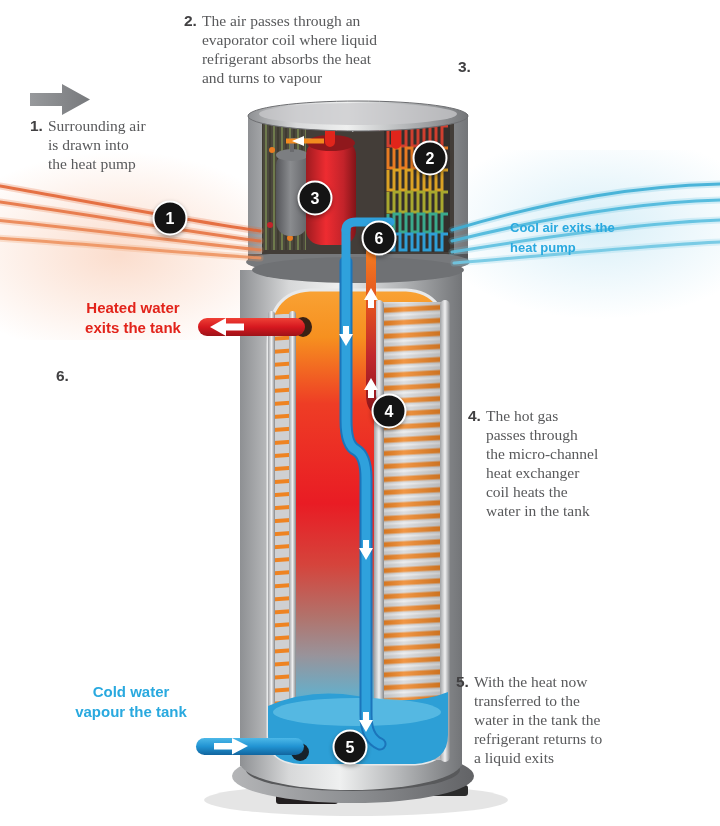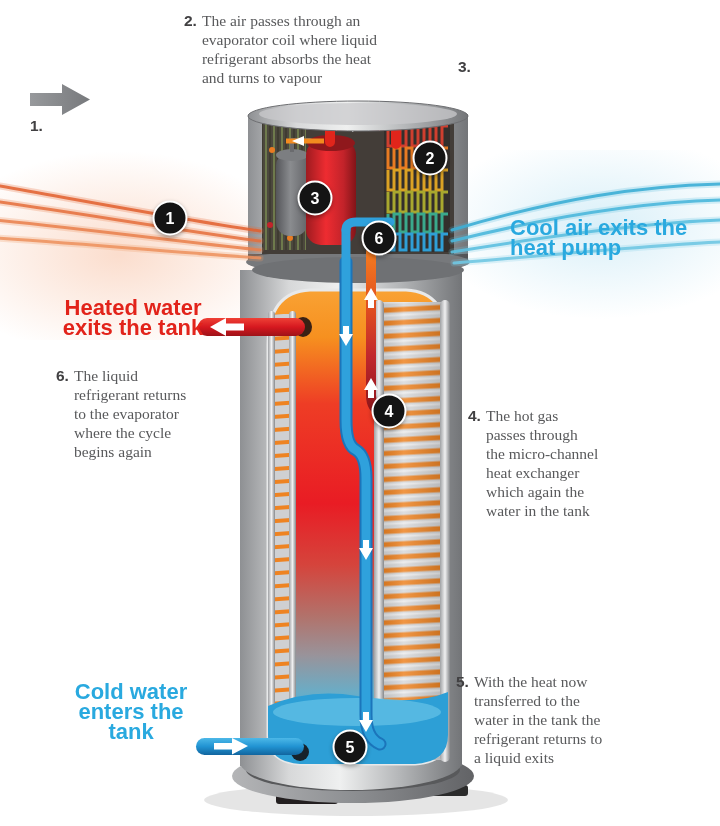--- a/index.html
+++ b/index.html
@@ -13,21 +13,21 @@
   .glow{position:absolute;pointer-events:none;}
   .glow-warm{left:-30px;top:150px;width:330px;height:190px;
     background:radial-gradient(ellipse at 45% 55%, rgba(245,170,130,.40), rgba(245,170,130,0) 70%);}
   .glow-cool{right:-20px;top:150px;width:310px;height:170px;
     background:radial-gradient(ellipse at 55% 45%, rgba(170,220,240,.45), rgba(170,220,240,0) 70%);}
   svg.art{position:absolute;left:0;top:0;}
   .step{position:absolute;display:flex;align-items:flex-start;
     color:#58595b;font-size:15.5px;line-height:19px;}
   .step .num{font-weight:700;color:#414042;margin-right:5px;}
   .step .txt{white-space:pre-line;font-family:Liberation Serif, serif;}
-  .plabel{position:absolute;font-weight:700;font-size:22px;line-height:20px;white-space:pre-line;}
+  .plabel{position:absolute;font-weight:700;font-size:15px;line-height:20px;white-space:pre-line;}
   .plabel.centered{text-align:center;}
   .badge{position:absolute;width:31px;height:31px;border-radius:50%;
     background:#141414;border:2px solid #ffffff;color:#ffffff;
     font-weight:700;font-size:16px;display:flex;align-items:center;justify-content:center;
     box-shadow:0 2px 4px rgba(0,0,0,.35);transform:translate(-50%,-50%);}
 </style>
 </head>
 <body>
 
 <div class="canvas">
@@ -256,62 +256,60 @@
         <path d="M452,252 C575,232 660,222 722,220" stroke="#5dc0e0"></path>
         <path d="M454,263 C585,252 670,244 722,242" stroke="#71c8e4"></path>
       </g>
     </g>
 
     <polygon points="30,93 62,93 62,84 90,99.5 62,115 62,106 30,106" fill="url(#grayArrow)"></polygon>
   </svg>
 
   <div class="step" style="left:30px;top:116px;">
     <span class="num">1.</span>
+    <span class="txt">Surrounding air
+is drawn into
+the heat pump</span>
   </div>
   <div class="step" style="left:184px;top:11px;">
     <span class="num">2.</span>
     <span class="txt">The air passes through an
 evaporator coil where liquid
 refrigerant absorbs the heat
 and turns to vapour</span>
   </div>
   <div class="step" style="left:458px;top:57px;">
     <span class="num">3.</span>
   </div>
   <div class="step" style="left:468px;top:406px;">
     <span class="num">4.</span>
     <span class="txt">The hot gas
 passes through
 the micro-channel
 heat exchanger
-which again the
+coil heats the
 water in the tank</span>
   </div>
   <div class="step" style="left:456px;top:672px;">
     <span class="num">5.</span>
     <span class="txt">With the heat now
 transferred to the
 water in the tank the
 refrigerant returns to
 a liquid exits</span>
   </div>
   <div class="step" style="left:56px;top:366px;">
     <span class="num">6.</span>
-    <span class="txt">The liquid
-refrigerant returns
-to the evaporator
-where the cycle
-begins again</span>
   </div>
 
   <div class="plabel centered" style="left:62px;top:298px;width:142px;color:#e2231a;">Heated water
 exits the tank</div>
   <div class="plabel centered" style="left:58px;top:682px;width:146px;color:#29a9df;">Cold water
-enters the tank</div>
-  <div class="plabel" style="left:510px;top:218px;color:#29a9df;font-size:22px;">Cool air exits the
+vapour the tank</div>
+  <div class="plabel" style="left:510px;top:218px;color:#29a9df;font-size:13px;">Cool air exits the
 heat pump</div>
 
   <div class="badge" style="left:170px;top:218px;">1</div>
   <div class="badge" style="left:430px;top:158px;">2</div>
   <div class="badge" style="left:315px;top:198px;">3</div>
   <div class="badge" style="left:389px;top:411px;">4</div>
   <div class="badge" style="left:350px;top:747px;">5</div>
   <div class="badge" style="left:379px;top:238px;">6</div>
 
 </div>

